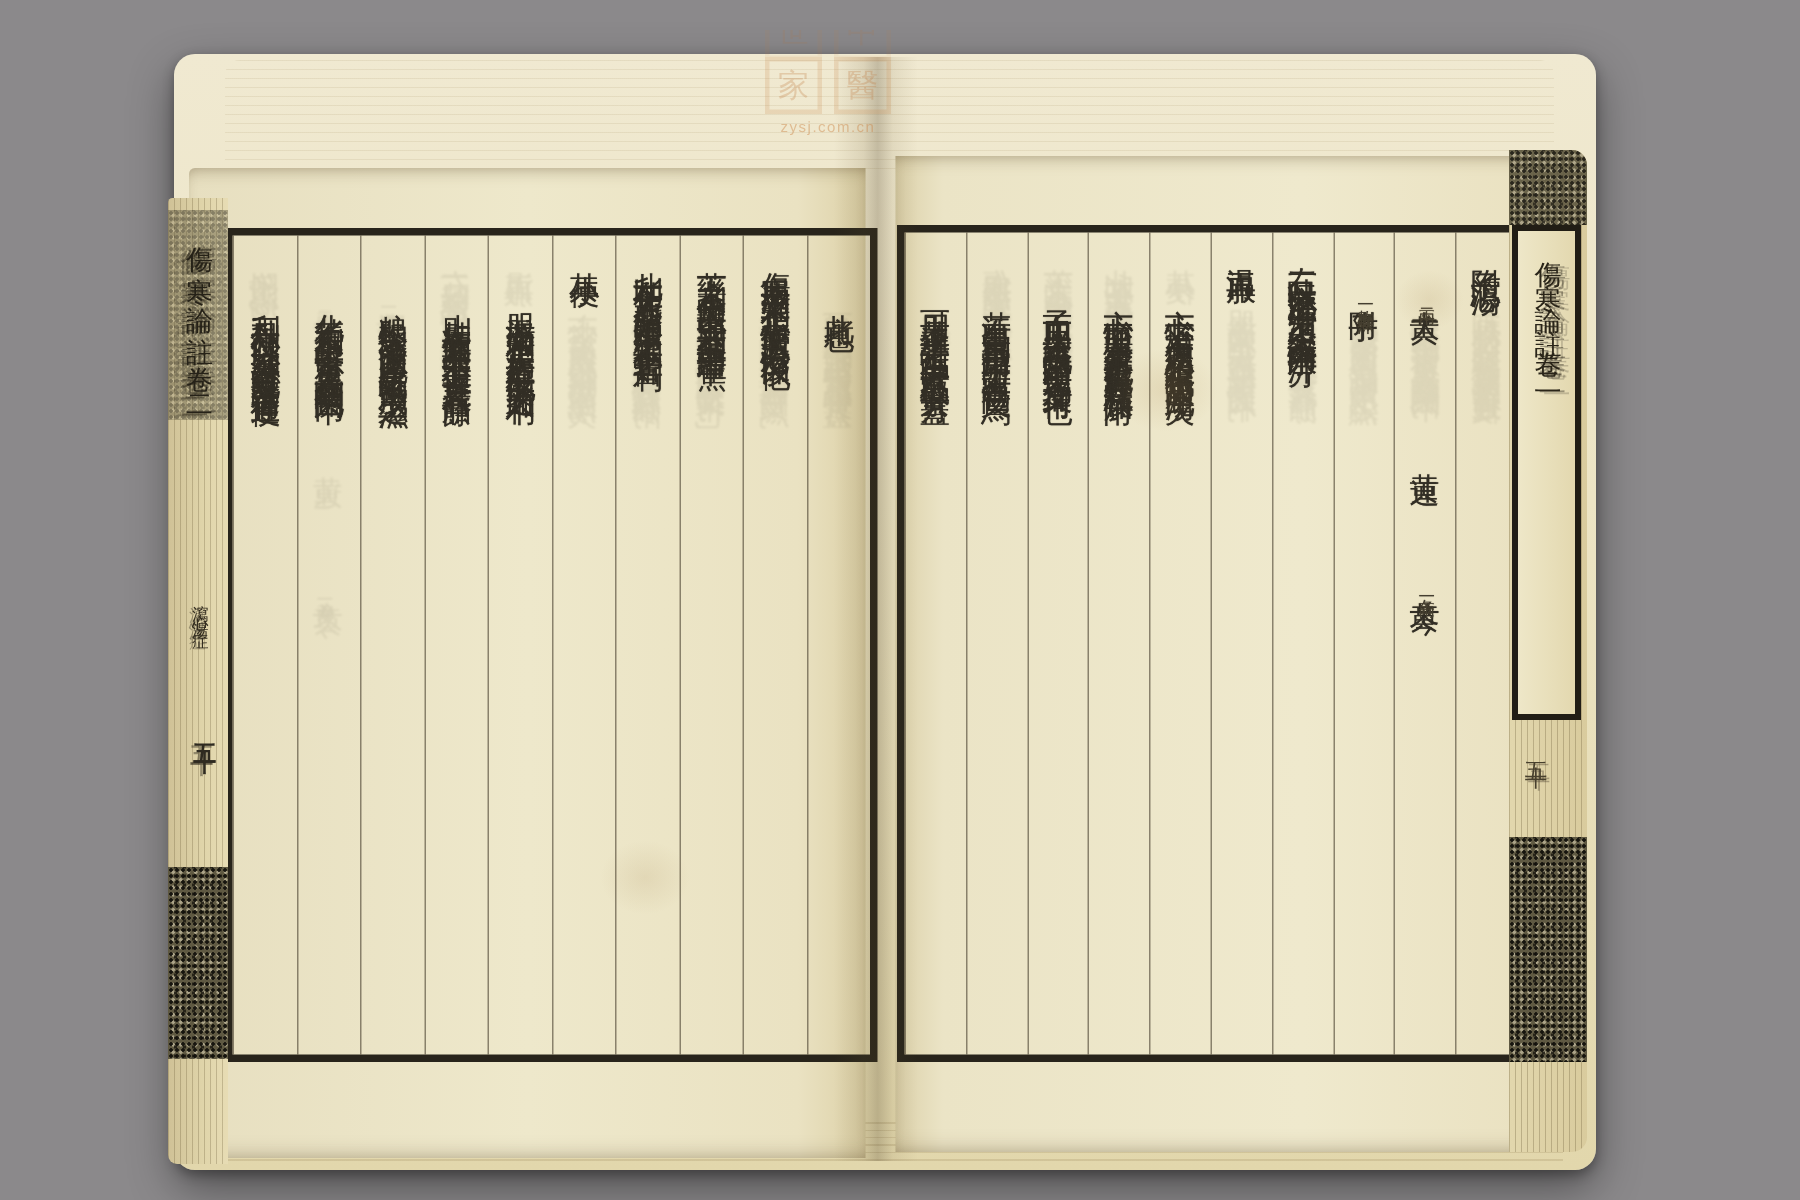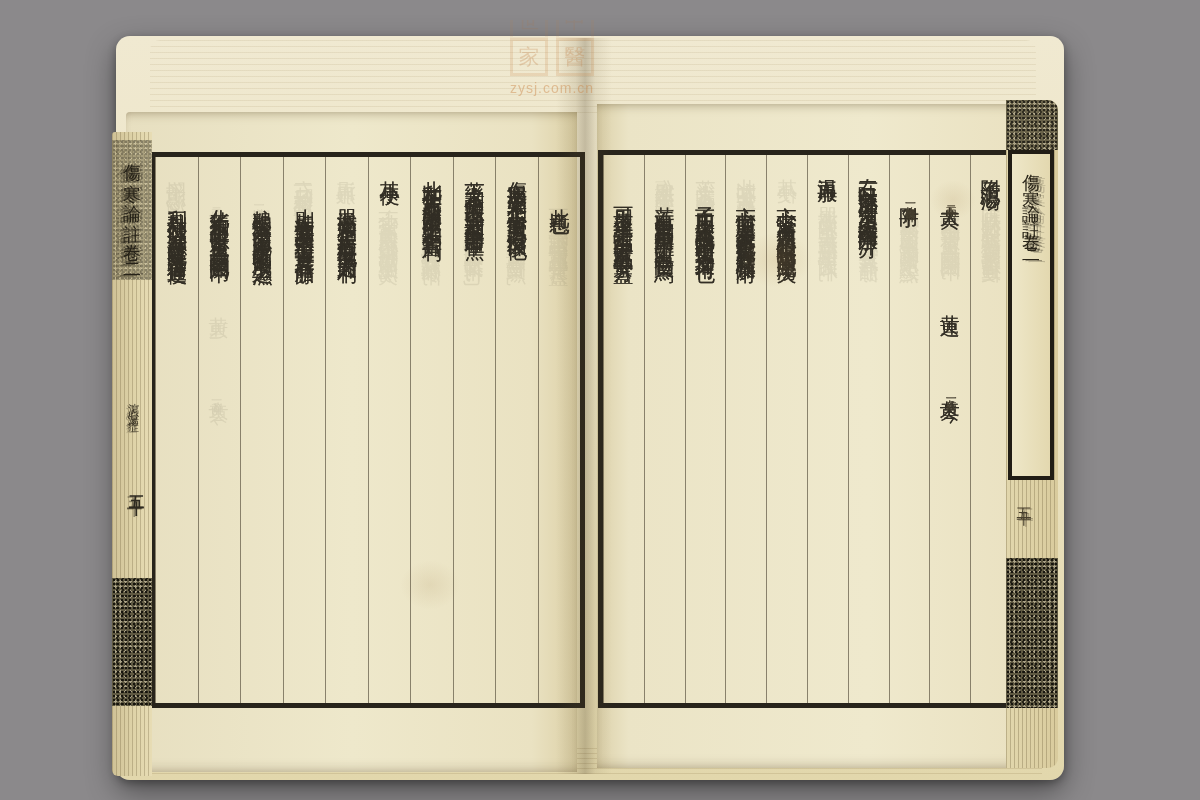--- a/index.html
+++ b/index.html
@@ -132,21 +132,21 @@
   .seal-row-top{height:18px;overflow:hidden;opacity:.16;}
   .seal-row-top .seal-cell{margin-top:-18px;}
   .seal-row-bottom{opacity:.34;}
   .seal-cell{
     width:32px;height:32px;border:3px solid rgba(199,127,63,.55);
     color:rgba(185,110,50,.75);font-size:21px;
     display:flex;align-items:center;justify-content:center;
   }
   .watermark-url{
     margin-top:4px;text-align:center;
-    font-family:"Liberation Sans",sans-serif;font-size:14px;letter-spacing:1px;
+    font-family:"Liberation Sans",sans-serif;font-size:10px;letter-spacing:1px;
     color:rgba(199,127,63,.42);
   }
 </style>
 </head>
 <body>
 
 <div class="stage">
 
   <div class="book-under"></div>
   <div class="top-edges"></div>

